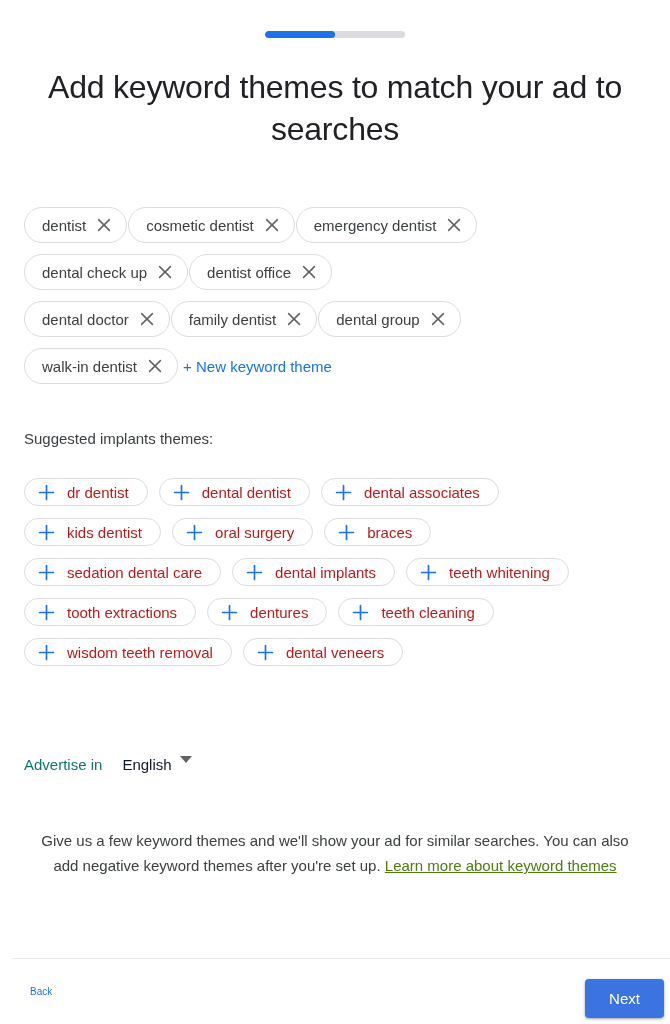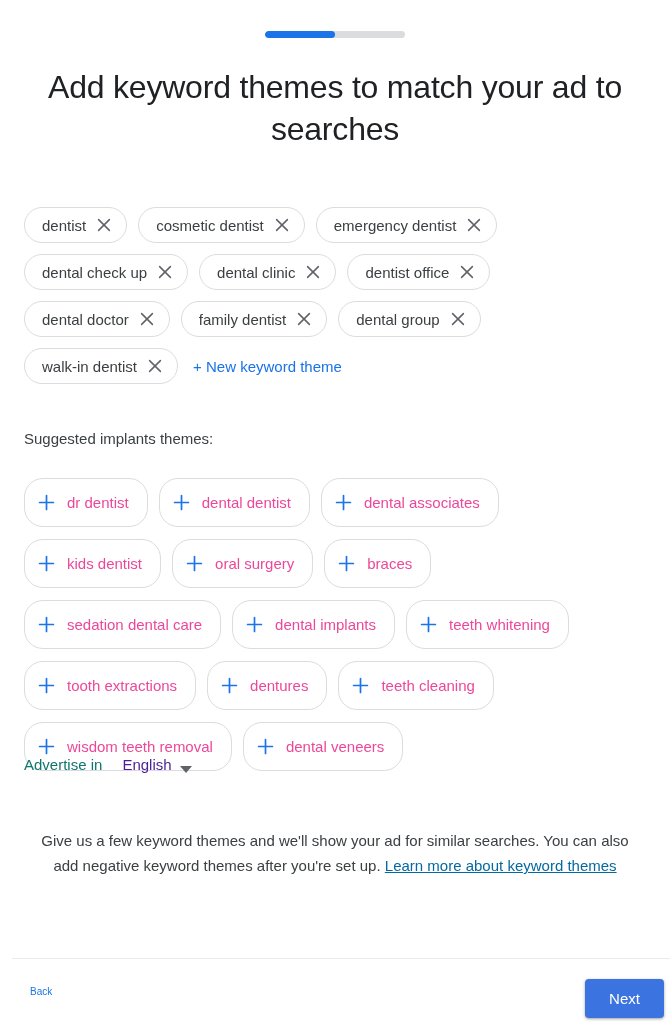--- a/index.html
+++ b/index.html
@@ -66,21 +66,21 @@
   
   .chips-area {
     position: absolute;
     top: 207px;
     left: 24px;
     width: 622px;
   }
   .chip-row {
     display: flex;
     flex-wrap: wrap;
-    gap: 11px;
+    gap: 1px;
     margin-bottom: 11px;
     align-items: center;
   }
   .chip {
     display: inline-flex;
     align-items: center;
     height: 36px;
     box-sizing: border-box;
     padding: 0 14px 0 17px;
     border: 1px solid #dadce0;
@@ -132,28 +132,28 @@
   .suggest-row {
     display: flex;
     flex-wrap: wrap;
     gap: 11px;
     margin-bottom: 12px;
     align-items: center;
   }
   .schip {
     display: inline-flex;
     align-items: center;
-    height: 49px;
+    height: 28px;
     box-sizing: border-box;
     padding: 0 18px 0 13px;
     border: 1px solid #dadce0;
     border-radius: 19px;
     background: #fff;
     font-size: 15px;
-    color: #ec4899;
+    color: #b91c1c;
     white-space: nowrap;
     cursor: pointer;
     user-select: none;
   }
   .schip-plus {
     width: 17px;
     height: 17px;
     display: inline-flex;
     align-items: center;
     justify-content: center;
@@ -171,22 +171,22 @@
     display: flex;
     align-items: center;
     font-size: 15px;
   }
   .advertise-label {
     color: #0f766e;
     margin-right: 20px;
   }
   .lang-select {
     display: inline-flex;
-    align-items: flex-end;
-    color: #4c1d95;
+    align-items: flex-start;
+    color: #0f172a;
     cursor: pointer;
     user-select: none;
   }
   .lang-value { margin-right: 8px; }
   .caret {
     width: 0; height: 0;
     border-left: 6px solid transparent;
     border-right: 6px solid transparent;
     border-top: 7px solid #5f6368;
     display: inline-block;
@@ -197,21 +197,21 @@
     position: absolute;
     top: 828px;
     left: 28px;
     width: 614px;
     text-align: center;
     font-size: 15px;
     line-height: 25px;
     color: #3c4043;
   }
   .helper a {
-    color: #0369a1;
+    color: #4d7c0f;
     text-decoration: underline;
     cursor: pointer;
   }
 
   
   .divider {
     position: absolute;
     top: 958px;
     left: 12px;
     width: 658px;
@@ -287,28 +287,20 @@
       <div class="chip-row">
         <div class="chip">
           <span class="chip-label">dental check up</span>
           <span class="chip-x">
             <svg viewBox="0 0 16 16" width="16" height="16">
               <path d="M2.6 2.6 L13.4 13.4 M13.4 2.6 L2.6 13.4" stroke="currentColor" stroke-width="1.5" fill="none" stroke-linecap="round"></path>
             </svg>
           </span>
         </div>
         <div class="chip">
-          <span class="chip-label">dental clinic</span>
-          <span class="chip-x">
-            <svg viewBox="0 0 16 16" width="16" height="16">
-              <path d="M2.6 2.6 L13.4 13.4 M13.4 2.6 L2.6 13.4" stroke="currentColor" stroke-width="1.5" fill="none" stroke-linecap="round"></path>
-            </svg>
-          </span>
-        </div>
-        <div class="chip">
           <span class="chip-label">dentist office</span>
           <span class="chip-x">
             <svg viewBox="0 0 16 16" width="16" height="16">
               <path d="M2.6 2.6 L13.4 13.4 M13.4 2.6 L2.6 13.4" stroke="currentColor" stroke-width="1.5" fill="none" stroke-linecap="round"></path>
             </svg>
           </span>
         </div>
       </div>
       <div class="chip-row">
         <div class="chip">

